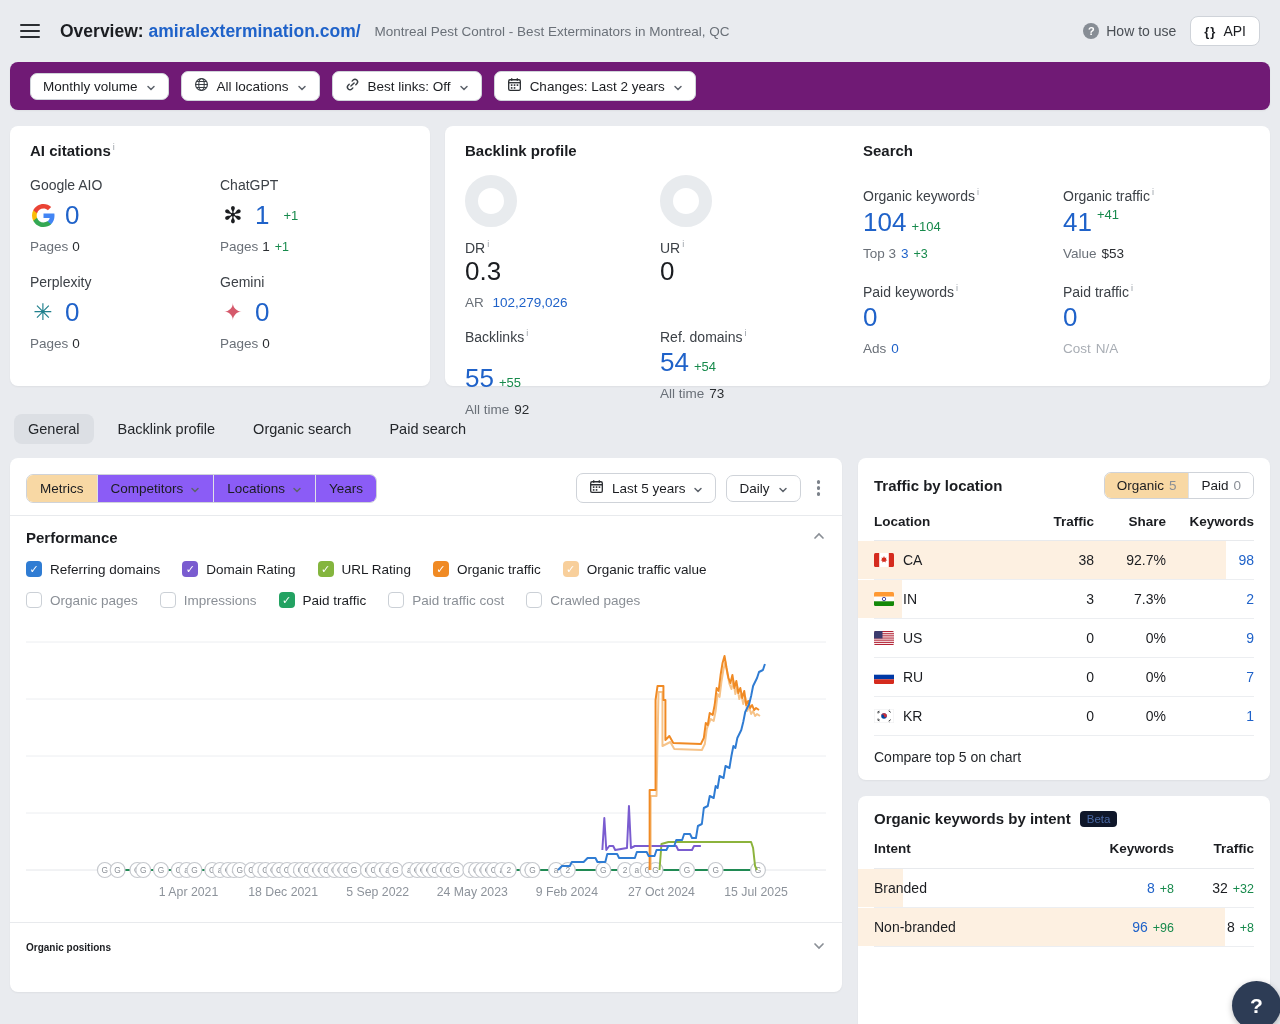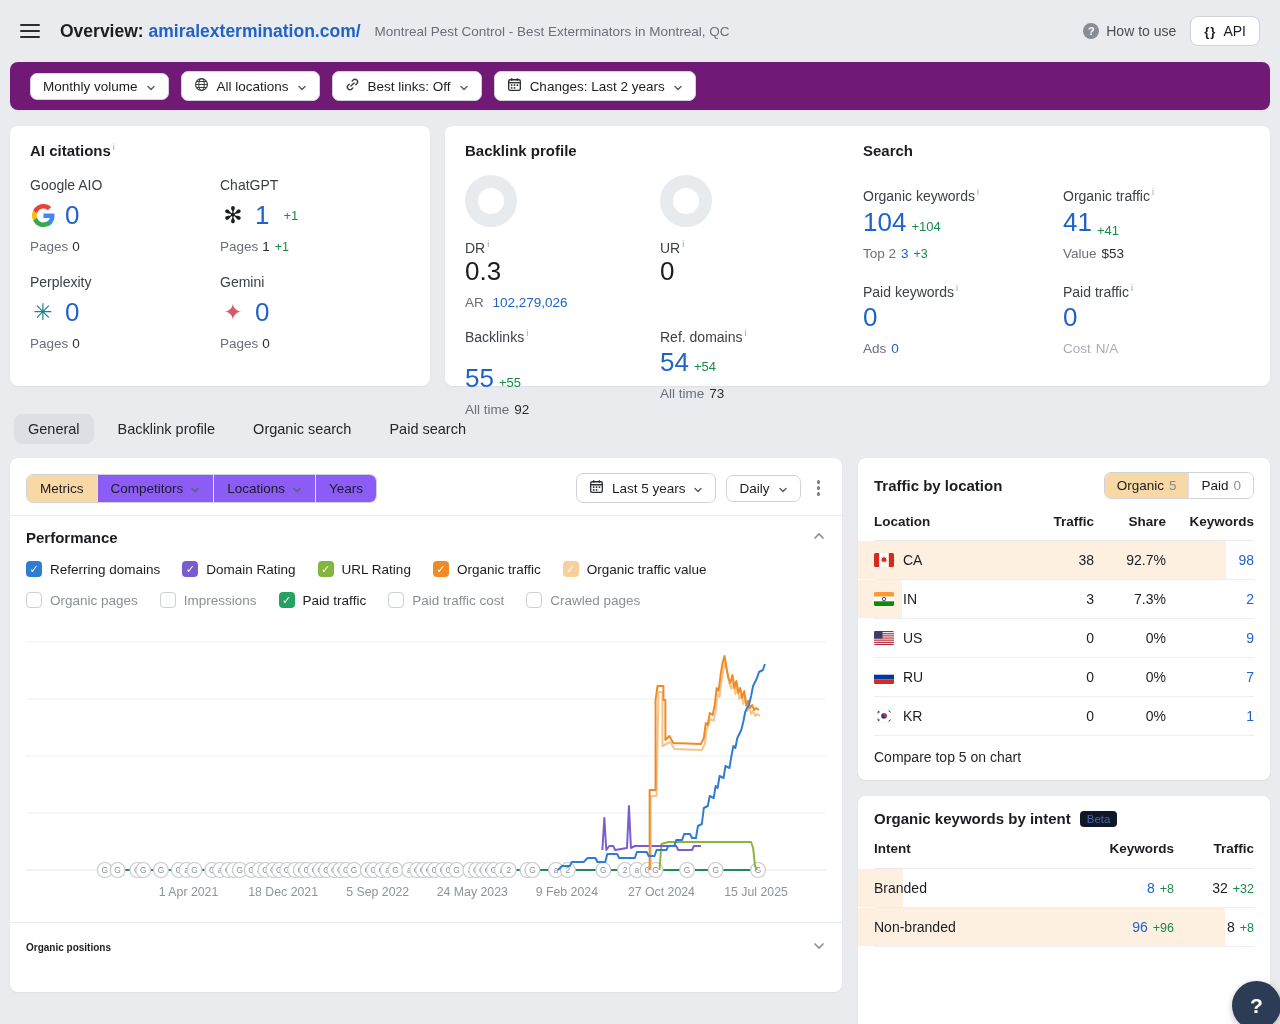--- a/index.html
+++ b/index.html
@@ -283,25 +283,25 @@
 
     <div>
       <h3>Search</h3>
       <div class="search-grid">
         <div>
           <div class="stat-label"><span>Organic keywords</span><sup class="inf">i</sup></div>
           <div style="display:flex;align-items:baseline;margin-top:3px">
             <a href="#" class="big" style="text-decoration:none">104</a>
             <span class="delta">+104</span>
           </div>
-          <div class="sub-line"><span>Top 2</span><span class="v-blue">3</span><span class="delta sm">+3</span></div>
+          <div class="sub-line"><span>Top 3</span><span class="v-blue">3</span><span class="delta sm">+3</span></div>
         </div>
         <div>
           <div class="stat-label"><span>Organic traffic</span><sup class="inf">i</sup></div>
-          <div style="display:flex;align-items:flex-end;margin-top:3px">
+          <div style="display:flex;align-items:flex-start;margin-top:3px">
             <a href="#" class="big" style="text-decoration:none">41</a>
             <span class="delta">+41</span>
           </div>
           <div class="sub-line"><span>Value</span><span class="v-dark">$53</span></div>
         </div>
         <div>
           <div class="stat-label"><span>Paid keywords</span><sup class="inf">i</sup></div>
           <div style="display:flex;align-items:baseline;margin-top:3px">
             <a href="#" class="big" style="text-decoration:none">0</a>
           </div>

